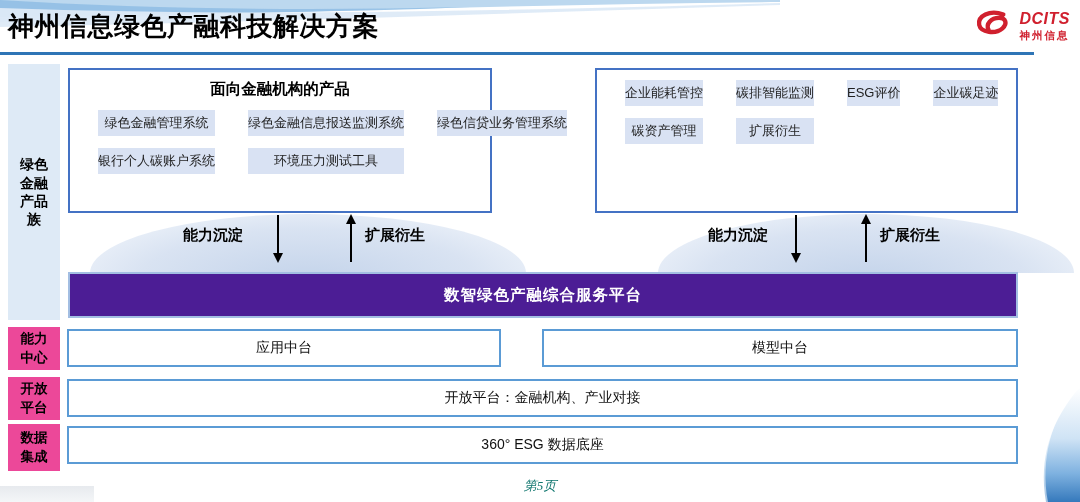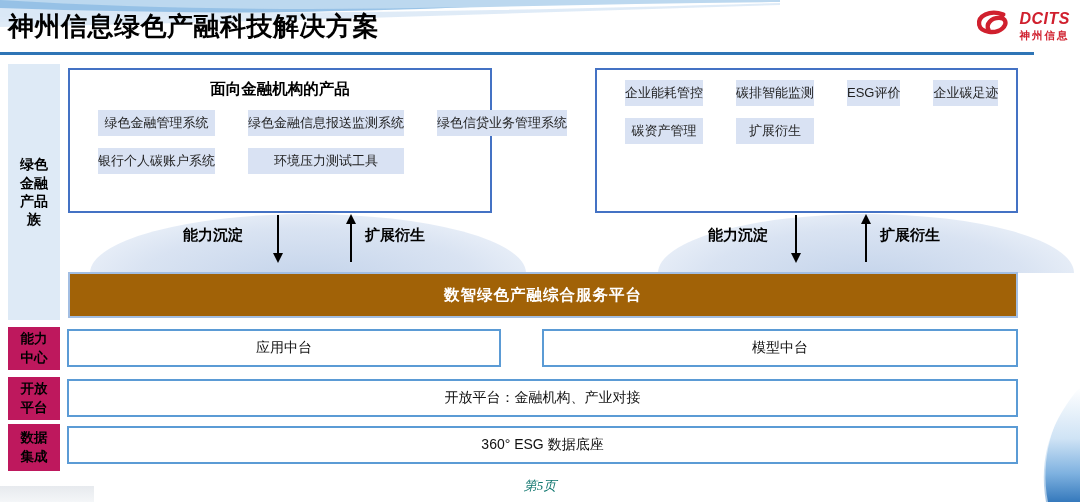--- a/index.html
+++ b/index.html
@@ -19,21 +19,21 @@
   .logo-text { display:flex; flex-direction:column; line-height:1; }
   .logo-brand { color:#D0202E; font-weight:700; font-style:italic; font-size:16px; letter-spacing:.5px; }
   .logo-brand-cn { color:#D0202E; font-weight:700; font-size:10.5px; letter-spacing:2px; margin-top:3px; }
   
   .side-label {
     position:absolute; left:8px; width:52px; display:flex; align-items:center;
     justify-content:center; text-align:center; white-space:pre-line;
     font-weight:700; color:#000;
   }
   .side-label.blue { top:64px; height:256px; background:#DEEAF6; font-size:14px; line-height:1.32; }
-  .side-label.peach { background:#be185d; font-size:13.5px; line-height:1.35; }
+  .side-label.peach { background:#ec4899; font-size:13.5px; line-height:1.35; }
   .lbl-r1 { top:327px; height:43px; }
   .lbl-r2 { top:377px; height:43px; }
   .lbl-r3 { top:424px; height:47px; }
   
   .product-box {
     position:absolute; top:68px; height:145px; background:#fff;
     border:2px solid #4472C4;
   }
   .product-box.left  { left:68px;  width:424px; }
   .product-box.right { left:595px; width:423px; }
@@ -49,21 +49,21 @@
     border-radius:50% 50% 0 0 / 100% 100% 0 0;
     background:radial-gradient(ellipse at 50% 115%, #c3d3ea 0%, #d9e3f2 55%, #eef3fa 85%, #f8fbfe 100%);
   }
   .dome.left  { left:90px;  width:436px; }
   .dome.right { left:658px; width:416px; }
   .flow-label { position:absolute; top:226px; font-weight:700; font-size:15px; color:#000; white-space:nowrap; }
   .flow-arrow { position:absolute; }
   
   .banner {
     position:absolute; left:68px; top:272px; width:950px; height:46px;
-    background:#a16207; border:2px solid #A3BEE2;
+    background:#4c1d95; border:2px solid #A3BEE2;
     display:flex; align-items:center; justify-content:center;
     color:#fff; font-weight:700; font-size:15.5px; letter-spacing:1px;
   }
   
   .layer-box {
     position:absolute; background:#fff; border:2px solid #5B9BD5;
     display:flex; align-items:center; justify-content:center;
     font-size:14px; color:#111; white-space:nowrap;
   }
   .box-r1a { left:67px;  top:329px; width:434px; height:38px; }

